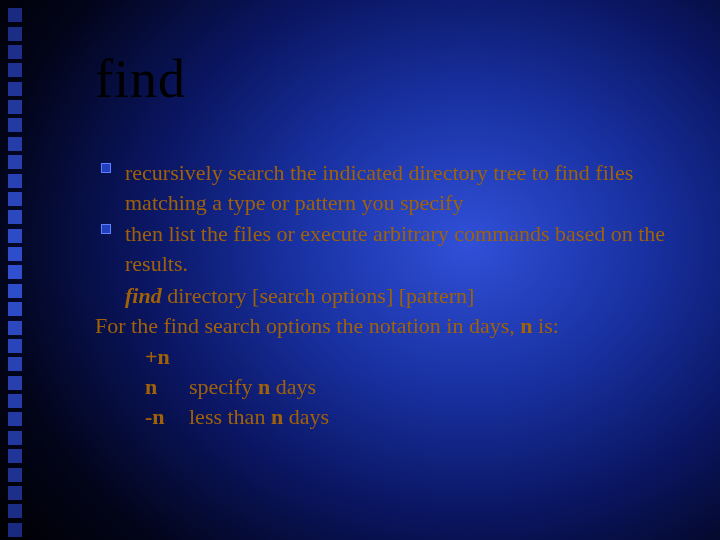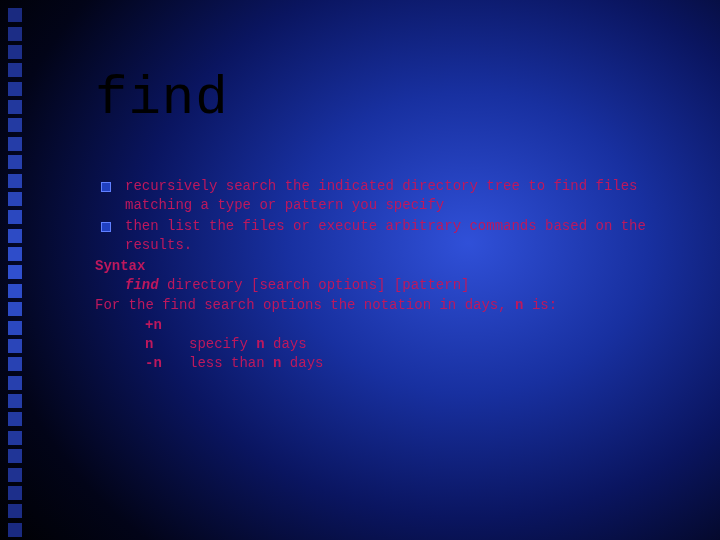--- a/index.html
+++ b/index.html
@@ -21,36 +21,35 @@
     padding-top: 6px;
   }
   .decor-square {
     width: 14px;
     height: 14px;
     margin: 2.2px 0 2.2px 8px;
   }
   .content {
     position: absolute;
     left: 95px;
-    top: 68px;
+    top: 48px;
     width: 600px;
     color: #000;
-    font-family: Liberation Mono, monospace;
   }
   .title {
     font-size: 54px;
     font-weight: normal;
     color: #000;
     margin-bottom: 48px;
     letter-spacing: 1px;
   }
   .body-text {
-    font-size: 14px;
+    font-size: 22px;
     line-height: 1.35;
-    color: #be185d;
+    color: #a16207;
   }
   .bullet-row {
     display: flex;
     align-items: flex-start;
     margin-bottom: 2px;
   }
   .bullet-icon {
     width: 10px;
     height: 10px;
     background: #2040c0;
@@ -113,21 +112,20 @@
     <div class="bullet-row">
       <div class="bullet-icon"></div>
       <div class="bullet-text">recursively search the indicated directory tree to find files matching a type or pattern you specify</div>
     </div>
 
     <div class="bullet-row">
       <div class="bullet-icon"></div>
       <div class="bullet-text">then list the files or execute arbitrary commands based on the results.</div>
     </div>
 
-    <div class="plain-line b">Syntax</div>
 
     <div class="plain-line syntax-line">
       <span class="cmd">find</span><span> directory [search options] [pattern]</span>
     </div>
 
 
     <div class="plain-line">
       <span>For the find search options the notation in days, </span><span class="b">n</span><span> is:</span>
     </div>
 

